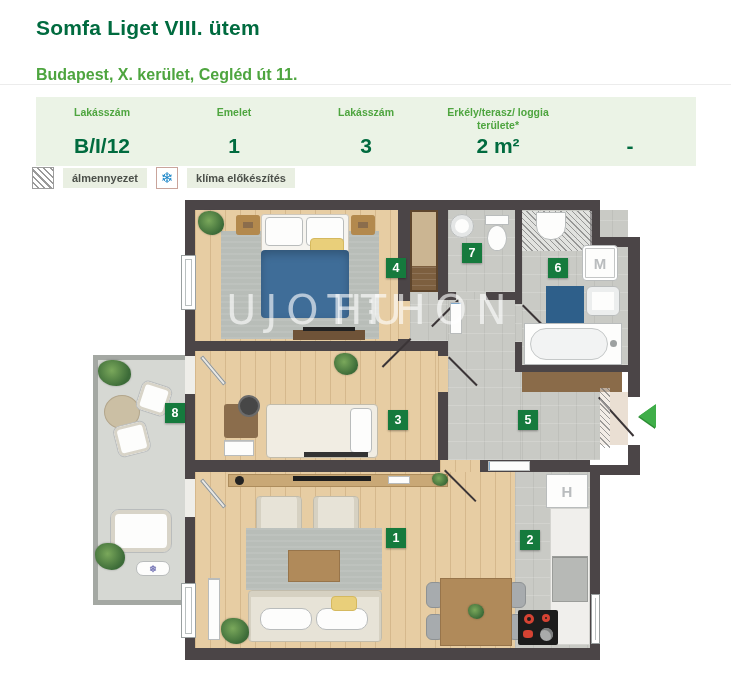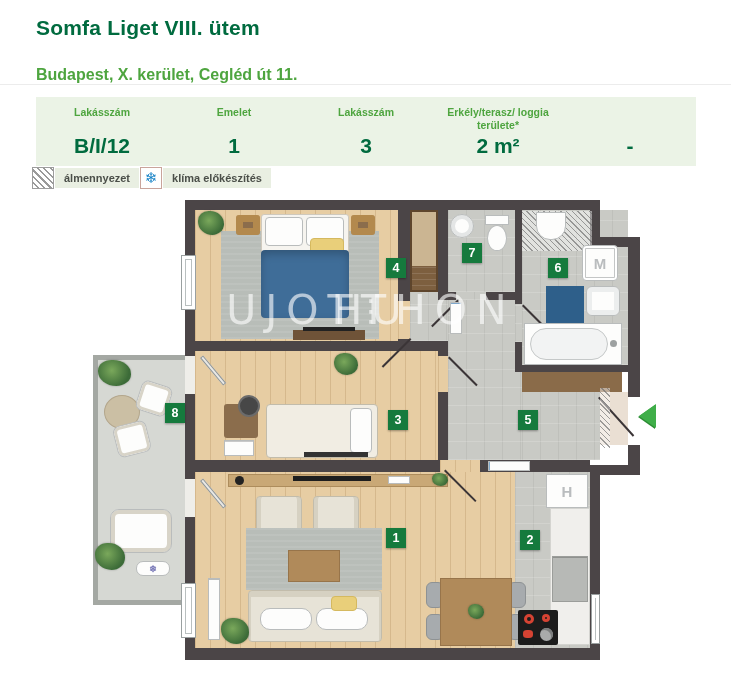--- a/index.html
+++ b/index.html
@@ -20,21 +20,21 @@
   .logo-ring .dot{position:absolute;right:-4px;top:-4px;width:10px;height:10px;background:#016f45;border-radius:50%;}
   .logo-otp{font-size:33px;font-weight:bold;font-style:italic;color:#016f45;letter-spacing:-1px;}
   .logo-suffix{font-size:27px;font-style:italic;color:var(--green-mid);margin-left:2px;}
   .hdr-line{position:absolute;left:0;top:84px;width:731px;height:1px;background:#ececec;}
   
   .spec{position:absolute;left:36px;top:97px;width:660px;height:69px;background:var(--table-bg);display:flex;}
   .spec .col{flex:1;display:flex;flex-direction:column;align-items:center;justify-content:flex-start;padding-top:9px;text-align:center;}
   .spec .lbl{font-size:10.5px;font-weight:bold;color:var(--green-mid);line-height:1.25;max-width:104px;}
   .spec .val{font-size:21px;font-weight:bold;color:var(--green-dark);margin-top:auto;margin-bottom:8px;}
   
-  .legend{position:absolute;left:32px;top:167px;display:flex;align-items:center;gap:1px;justify-content:center;}
+  .legend{position:absolute;left:32px;top:167px;display:flex;align-items:center;gap:9px;justify-content:center;}
   .lg-box{width:22px;height:22px;background:#fff;border:1px solid #9d9d9d;display:flex;align-items:center;justify-content:center;}
   .lg-hatch{background-image:repeating-linear-gradient(45deg,transparent 0 3px,#9a9a9a 3px 4.5px);}
   .lg-snow{border-color:#c9a49b;color:#1d86c8;font-size:15px;}
   .lg-label{background:#e9efe2;color:#4b4f49;font-size:11px;font-weight:bold;padding:4px 9px;}
   
   .plan{position:absolute;left:88px;top:198px;width:575px;height:465px;}
   .plan *{position:absolute;}
   .floor-wood{background:var(--wood);background-image:repeating-linear-gradient(90deg,rgba(150,110,60,.22) 0 1px,transparent 1px 15px);}
   .floor-gray{background:var(--floor-gray);background-image:repeating-linear-gradient(0deg,rgba(255,255,255,.16) 0 1px,transparent 1px 18px),repeating-linear-gradient(90deg,rgba(0,0,0,.05) 0 1px,transparent 1px 18px);}
   .floor-brown{background:#7d5f3f;background-image:repeating-linear-gradient(0deg,rgba(255,255,255,.12) 0 1px,transparent 1px 6px);}

